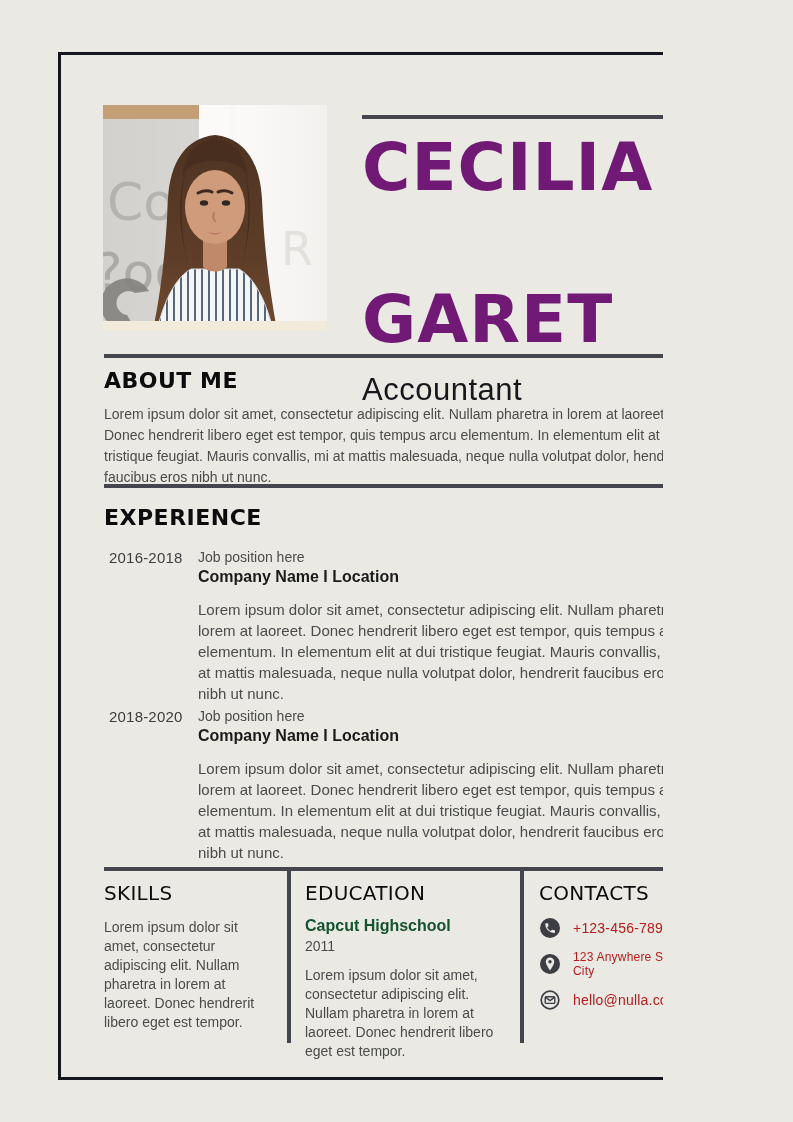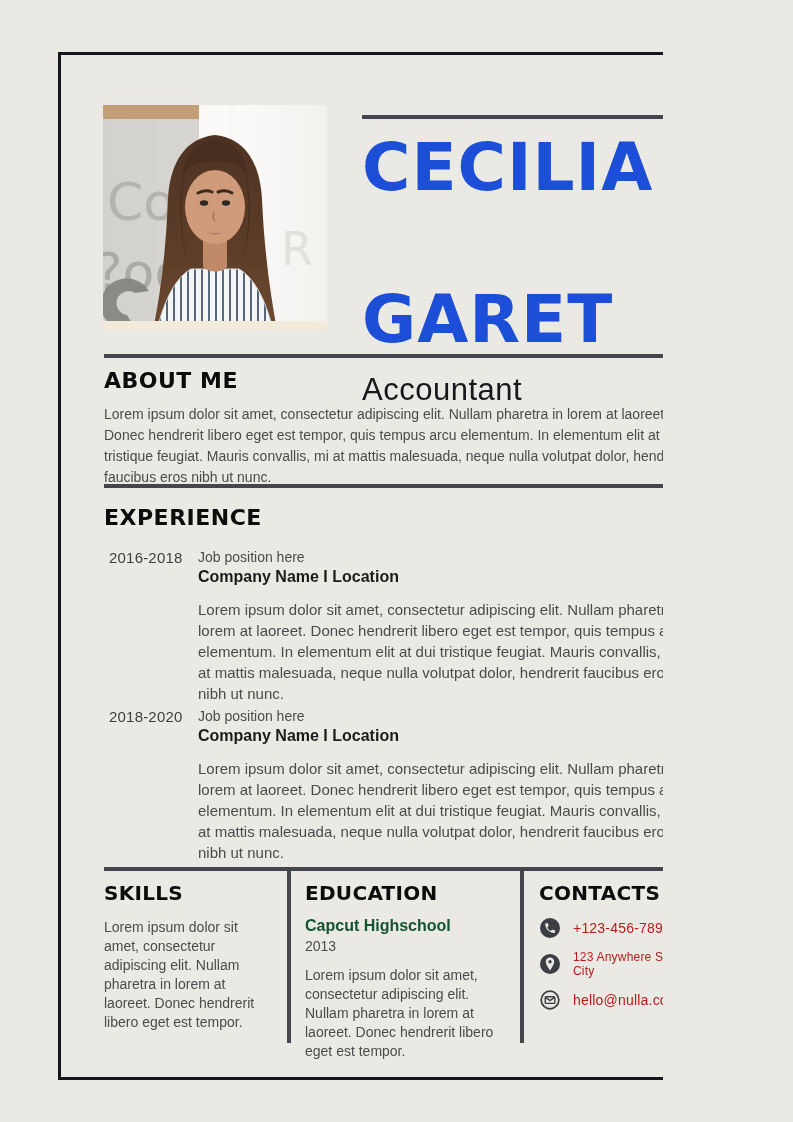--- a/index.html
+++ b/index.html
@@ -20,21 +20,21 @@
     position:absolute;left:103px;top:105px;width:224px;height:225px;
     overflow:hidden;background:#f1efec;
   }
   .photo svg{display:block;}
   .header-block{position:absolute;left:362px;top:115px;width:336px;}
   .header-rule{width:336px;height:4px;background:#45454e;}
   .name{
     margin:11px 0 0 0;
     font-family:"DejaVu Sans","Liberation Sans",sans-serif;
     font-weight:800;font-size:66px;line-height:76px;
-    letter-spacing:1px;color:#1d4ed8;white-space:pre-line;
+    letter-spacing:1px;color:#701a75;white-space:pre-line;
   }
   .job-title{
     margin-top:14px;font-size:31px;font-weight:400;color:#17171c;
     letter-spacing:0.5px;
   }
   .hrule{position:absolute;height:4px;background:#45454e;left:104px;width:594px;}
   .rule-about-top{top:354px;}
   .rule-about-bottom{top:484px;}
   .rule-columns{top:867px;}
   .vrule{position:absolute;width:4px;background:#45454e;top:867px;height:176px;}
@@ -57,21 +57,21 @@
     width:89px;flex:0 0 89px;margin-left:5px;
     font-size:15px;color:#3e3e3e;letter-spacing:0.2px;
   }
   .exp-content{margin-left:0;width:494px;}
   .exp-position{font-size:14px;color:#4b4b4b;}
   .exp-company{font-size:16px;font-weight:700;color:#1b1b1b;margin-top:3px;}
   .exp-desc{margin-top:13px;font-size:15px;line-height:21px;color:#4b4b4b;}
   .col{position:absolute;top:881px;}
   .col-heading{
     font-family:"DejaVu Sans","Liberation Sans",sans-serif;
-    font-weight:700;font-size:20px;color:#0c0c0c;letter-spacing:0.3px;
+    font-weight:400;font-size:20px;color:#0c0c0c;letter-spacing:0.3px;
   }
   .col-skills{left:104px;width:168px;}
   .col-education{left:305px;width:202px;}
   .col-contacts{left:539px;width:162px;}
   .col-body{margin-top:13px;font-size:14px;line-height:19px;color:#4b4b4b;}
   .edu-school{margin-top:12px;font-size:16px;font-weight:700;color:#14532d;}
   .edu-year{margin-top:3px;font-size:14px;color:#4b4b4b;}
   .edu-body{margin-top:12px;font-size:14px;line-height:19px;color:#4b4b4b;}
   .contact-list{margin-top:12px;}
   .contact-row{display:flex;align-items:center;margin-bottom:11px;}
@@ -167,21 +167,21 @@
   <div class="vrule vrule-2"></div>
 
   <div class="col col-skills">
     <div class="col-heading">SKILLS</div>
     <div class="col-body">Lorem ipsum dolor sit amet, consectetur adipiscing elit. Nullam pharetra in lorem at laoreet. Donec hendrerit libero eget est tempor.</div>
   </div>
 
   <div class="col col-education">
     <div class="col-heading">EDUCATION</div>
     <div class="edu-school">Capcut Highschool</div>
-    <div class="edu-year">2013</div>
+    <div class="edu-year">2011</div>
     <div class="edu-body">Lorem ipsum dolor sit amet, consectetur adipiscing elit. Nullam pharetra in lorem at laoreet. Donec hendrerit libero eget est tempor.</div>
   </div>
 
   <div class="col col-contacts">
     <div class="col-heading">CONTACTS</div>
     <div class="contact-list">
 
       <div class="contact-row">
         <svg class="contact-icon" viewBox="0 0 22 22">
           <circle cx="11" cy="11" r="10" fill="#3d3d44"></circle>

